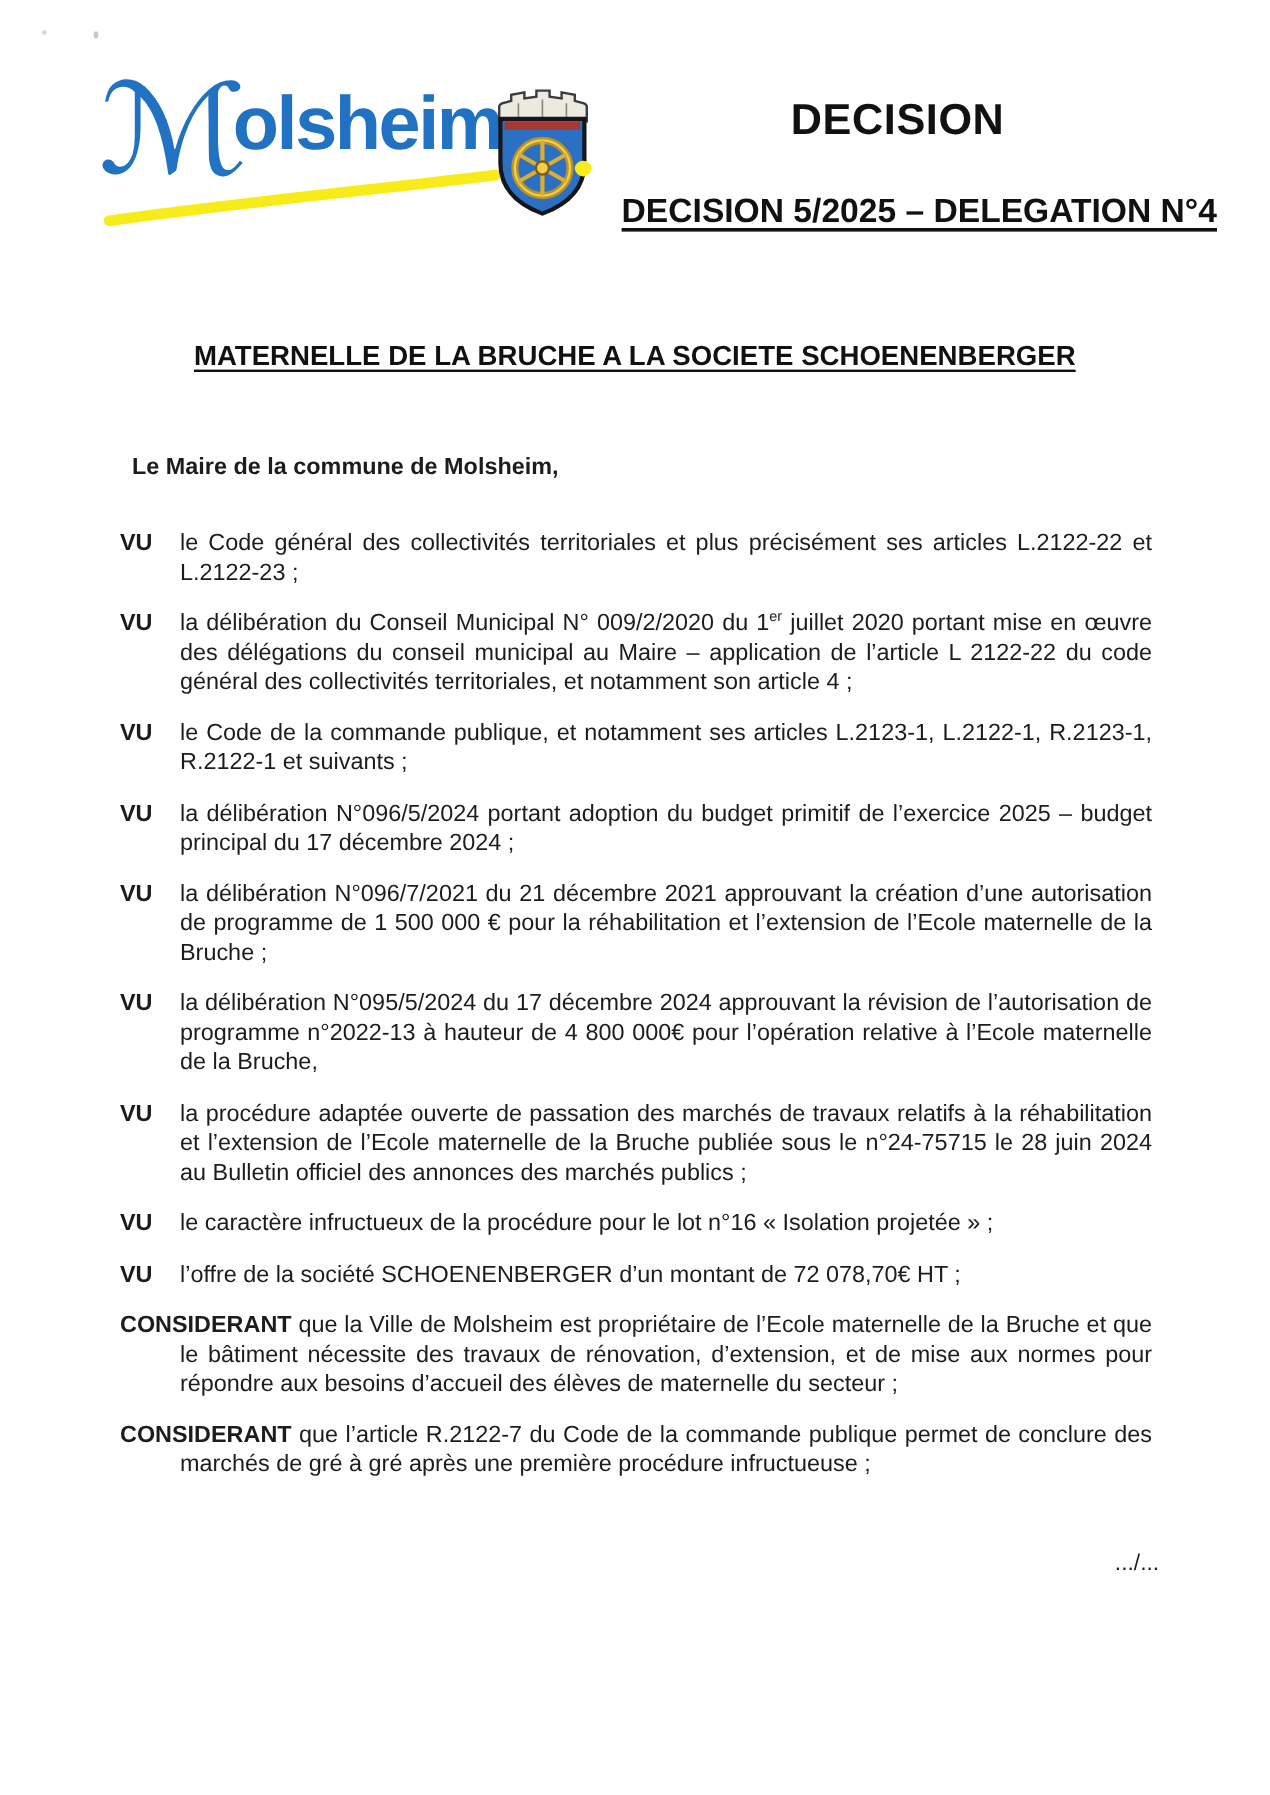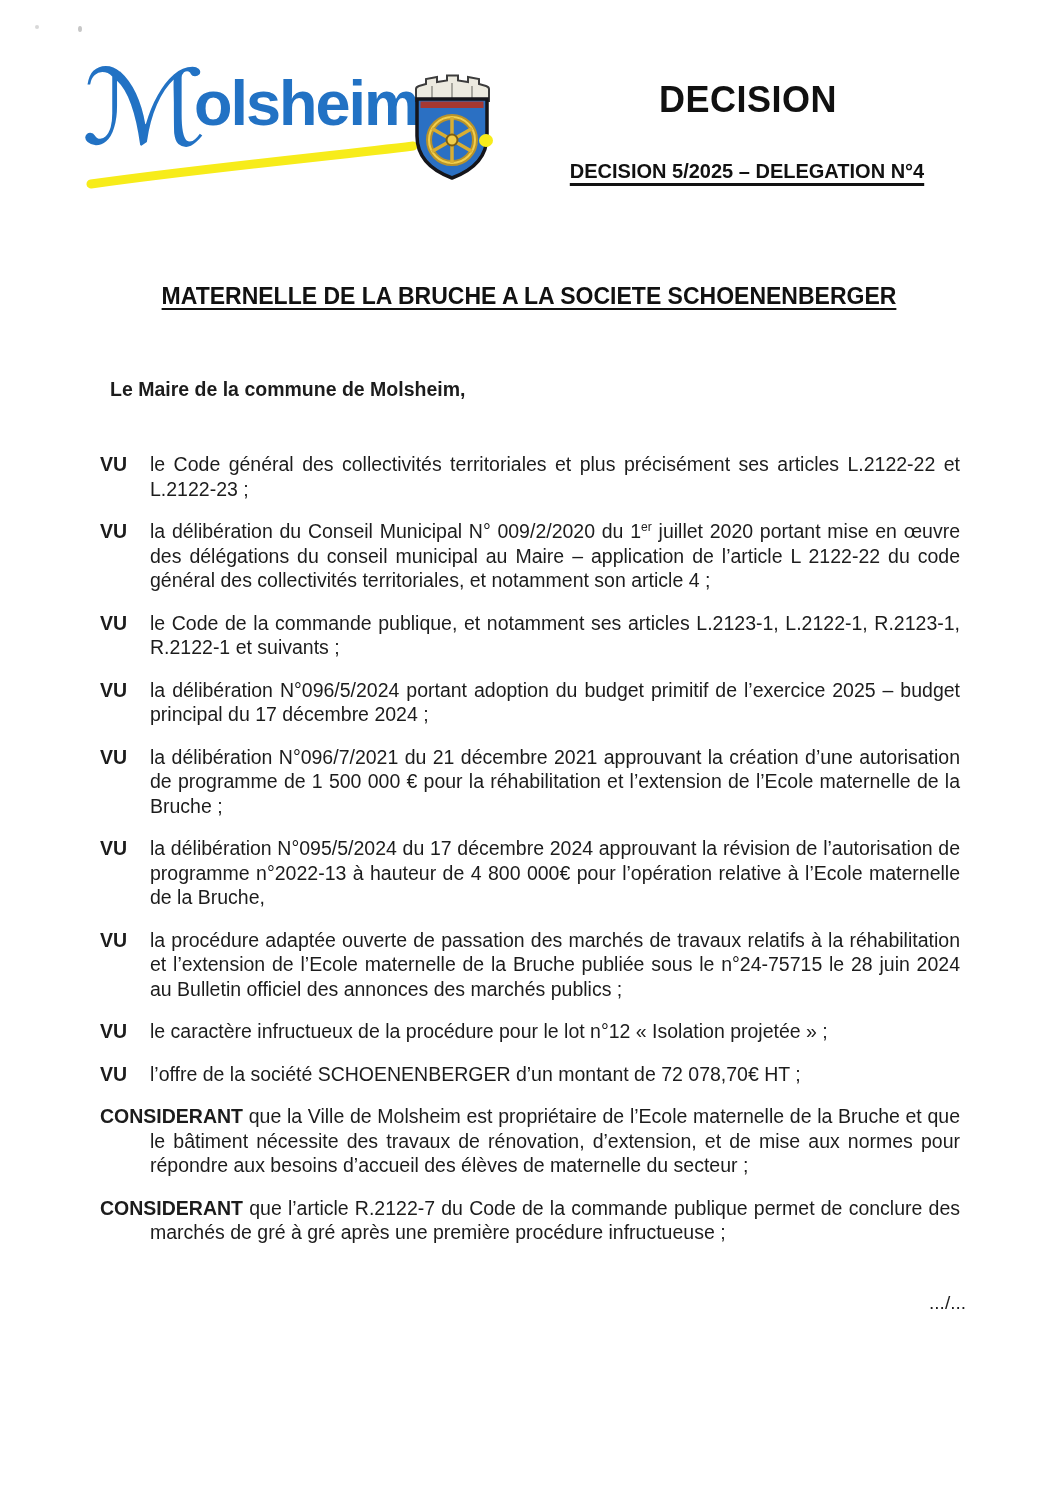--- a/index.html
+++ b/index.html
@@ -44,21 +44,21 @@
   }
 
   
   .decision-title {
     position: absolute; left: 530px; top: 79px; width: 436px;
     text-align: center; font-size: 36px; font-weight: bold;
     letter-spacing: .5px; color: #111;
   }
   .decision-sub {
     position: absolute; left: 518px; top: 160px; width: 458px;
-    text-align: center; font-size: 20px; font-weight: bold; color: #111;
+    text-align: center; font-size: 28px; font-weight: bold; color: #111;
     text-decoration: underline; text-decoration-thickness: 2.5px; text-underline-offset: 5px;
     white-space: nowrap;
   }
 
   
   .doc-title {
     position: absolute; left: 60px; top: 253px; width: 938px;
     text-align: center; font-size: 23px; font-weight: bold;
     line-height: 29px; color: #111;
   }
@@ -70,21 +70,21 @@
   .intro {
     position: absolute; left: 100px; top: 368px; margin: 10px;
     font-size: 19.5px; font-weight: bold;
   }
   .bodytext {
     position: absolute; left: 100px; top: 440px; width: 860px;
     font-size: 19.5px; line-height: 24.5px;
   }
   .para {
     position: relative; padding-left: 50px;
-    margin: 12px 0 18px 0; text-align: justify;
+    margin: 0 0 18px 0; text-align: justify;
   }
   .para .label { font-weight: bold; }
   .para.vu .label { position: absolute; left: 0; top: 0; }
   .para.considerant { text-indent: -50px; }
   sup { font-size: 0.62em; vertical-align: super; line-height: 0; }
 
   .cont { position: absolute; right: 92px; top: 1292px; font-size: 19px; }
 </style>
 </head>
 <body>
@@ -147,21 +147,21 @@
       <div class="para vu">
     <span class="label">VU</span><span class="ptext">la délibération N°096/7/2021 du 21 décembre 2021 approuvant la création d’une autorisation de programme de 1 500 000 € pour la réhabilitation et l’extension de l’Ecole maternelle de la Bruche ;</span>
   </div>
       <div class="para vu">
     <span class="label">VU</span><span class="ptext">la délibération N°095/5/2024 du 17 décembre 2024 approuvant la révision de l’autorisation de programme n°2022-13 à hauteur de 4 800 000€ pour l’opération relative à l’Ecole maternelle de la Bruche,</span>
   </div>
       <div class="para vu">
     <span class="label">VU</span><span class="ptext">la procédure adaptée ouverte de passation des marchés de travaux relatifs à la réhabilitation et l’extension de l’Ecole maternelle de la Bruche publiée sous le n°24-75715 le 28 juin 2024 au Bulletin officiel des annonces des marchés publics ;</span>
   </div>
       <div class="para vu">
-    <span class="label">VU</span><span class="ptext">le caractère infructueux de la procédure pour le lot n°12 « Isolation projetée » ;</span>
+    <span class="label">VU</span><span class="ptext">le caractère infructueux de la procédure pour le lot n°16 « Isolation projetée » ;</span>
   </div>
       <div class="para vu">
     <span class="label">VU</span><span class="ptext">l’offre de la société SCHOENENBERGER d’un montant de 72 078,70€ HT ;</span>
   </div>
       <div class="para considerant">
     <span class="label">CONSIDERANT</span><span class="ptext"> que la Ville de Molsheim est propriétaire de l’Ecole maternelle de la Bruche et que le bâtiment nécessite des travaux de rénovation, d’extension, et de mise aux normes pour répondre aux besoins d’accueil des élèves de maternelle du secteur ;</span>
   </div>
       <div class="para considerant">
     <span class="label">CONSIDERANT</span><span class="ptext"> que l’article R.2122-7 du Code de la commande publique permet de conclure des marchés de gré à gré après une première procédure infructueuse ;</span>
   </div>

